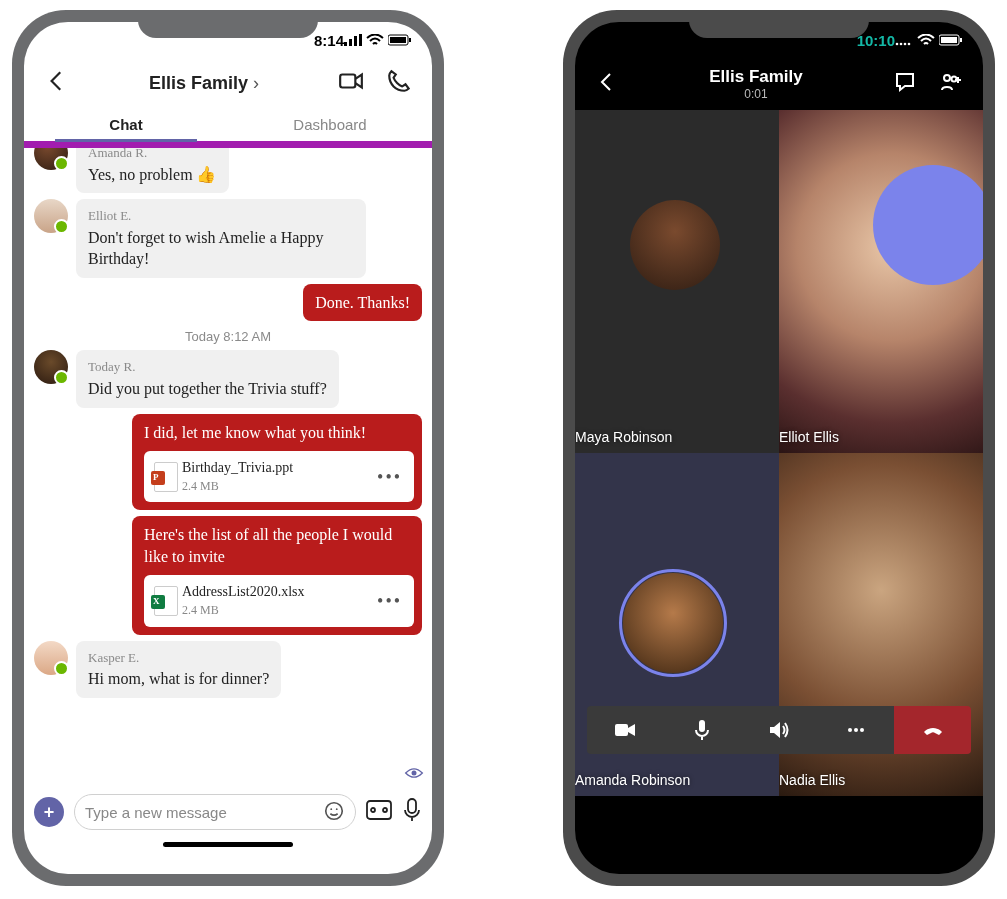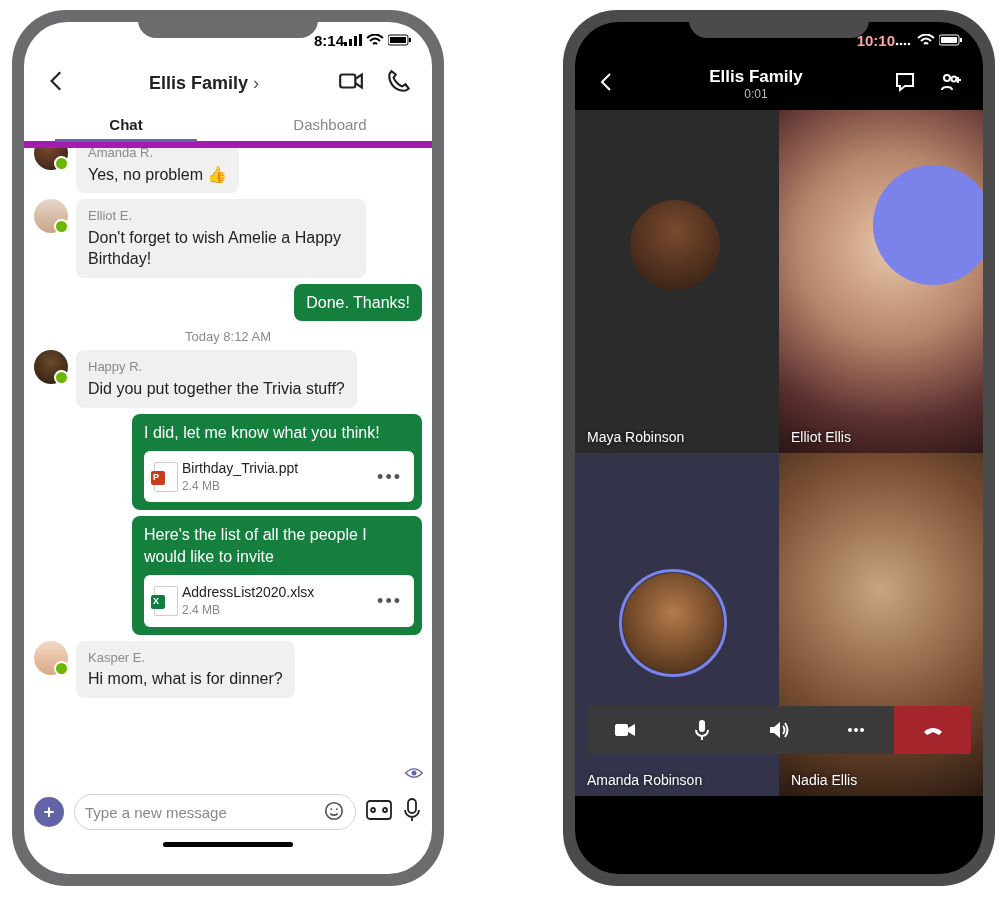--- a/index.html
+++ b/index.html
@@ -88,23 +88,24 @@
   .avatar.av-amanda { background: radial-gradient(circle at 40% 30%, #7a4a2e, #2e1c12); }
   .avatar.av-elliot { background: linear-gradient(#e8d7c7,#c9a488); }
   .avatar.av-maya   { background: radial-gradient(circle at 50% 35%, #6a4a2a, #2b1a10); }
   .avatar.av-kasper { background: linear-gradient(#f3d9c6,#dba886); }
   .bubble {
     max-width: 290px;
     border-radius:8px;
     padding:8px 12px;
     font-size:16px;
     line-height:1.35;
+    font-family:Liberation Serif, serif;
   }
   .bubble.in  { background:#f0f0f0; color:#222; }
-  .bubble.out { background:#15803d; color:#fff; }
+  .bubble.out { background:#b91c1c; color:#fff; }
   .row.right { justify-content:flex-end; }
   .sender { font-size:13px; color:#8a8a8a; margin-bottom:2px; }
   .timestamp { text-align:center; font-size:13px; color:#8a8a8a; margin:8px 0 4px; }
 
   .filecard {
     margin-top:8px; background:#fff; border-radius:6px; padding:8px 10px;
     display:flex; align-items:center; gap:4px; color:#222; width: 270px;
   }
   .fileicon { width:24px; height:30px; border:1px solid #ccc; border-radius:2px; position:relative; background:#fff; }
   .fileicon::before { content:""; position:absolute; left:-4px; top:8px; width:14px; height:14px; border-radius:2px; }
@@ -131,35 +132,35 @@
   }
   .inputwrap {
     flex:1; height:36px; border:1px solid #d0d0d0; border-radius:18px;
     display:flex; align-items:center; padding:0 10px; color:#888;
     justify-content:space-between; font-size:15px;
   }
   .home-ind { height:18px; display:flex; justify-content:center; }
   .home-ind::before { content:""; width:130px; height:5px; border-radius:3px; background:#000; margin-top:4px; }
 
   
-  .dark .statusbar { color:#fca5a5; }
+  .dark .statusbar { color:#14b8a6; }
   .call-header { height:52px; display:flex; align-items:center; padding:0 12px; color:#fff; gap:6px; }
   .call-title-wrap { flex:1; text-align:center; }
   .call-title { font-size:17px; font-weight:600; }
   .call-sub { font-size:12px; color:#bbb; }
 
   .grid { position:relative; height:686px; display:grid; grid-template-columns:1fr 1fr; grid-template-rows:1fr 1fr; }
   .tile { position:relative; overflow:hidden; }
   .t1 { background:#2b2b2b; }
   .t3 { background:#33344a; }
   .t2 .fill { width:100%; height:100%; background: radial-gradient(circle at 55% 40%, #e8c6a7, #b6846a 40%, #5a2f2f 75%, #2a1414); }
   .t4 .fill { width:100%; height:100%; background: radial-gradient(circle at 50% 40%, #caa580, #7a4f33 55%, #2a1a10); }
   .t2, .t4 { background:#1a1a1a; }
   .purple-dot { position:absolute; top:55px; right:-10px; width:120px; height:120px; border-radius:50%; background:#7b83eb; }
-  .partlabel { position:absolute; left:12px; bottom:8px; color:#fff; font-size:14px; text-shadow:0 0 4px rgba(0,0,0,.6);text-align:center; }
+  .partlabel { position:absolute; left:0; bottom:8px; color:#fff; font-size:14px; text-shadow:0 0 4px rgba(0,0,0,.6);text-align:center; }
   .avcircle {
     position:absolute; border-radius:50%;
   }
   .av-maya2 { top:90px; left:55px; width:90px; height:90px; background: radial-gradient(circle at 50% 35%, #7a4a2e, #2e1c12); }
   .av-amanda2 { top:120px; left:48px; width:100px; height:100px; background: radial-gradient(circle at 50% 40%, #b57a4a, #3a230f); }
   .speak-ring { position:absolute; top:116px; left:44px; width:108px; height:108px; border-radius:50%; border:3px solid #7b83eb; }
 
   .callbar {
     position:absolute; left:12px; right:12px; bottom:42px; height:48px;
     display:flex;
@@ -248,21 +249,21 @@
       <div class="row right">
         <div class="bubble out">
           <div>Done. Thanks!</div>
         </div>
       </div>
       <div class="timestamp">Today 8:12 AM</div>
 
       <div class="row">
         <div class="avatar av-maya"></div>
         <div class="bubble in">
-          <div class="sender">Happy R.</div>
+          <div class="sender">Today R.</div>
           <div>Did you put together the Trivia stuff?</div>
         </div>
       </div>
 
       <div class="row right">
         <div class="bubble out" style="width:290px;">
           <div>I did, let me know what you think!</div>
           <div class="filecard">
             <div class="fileicon p"></div>
             <div class="filetext">

